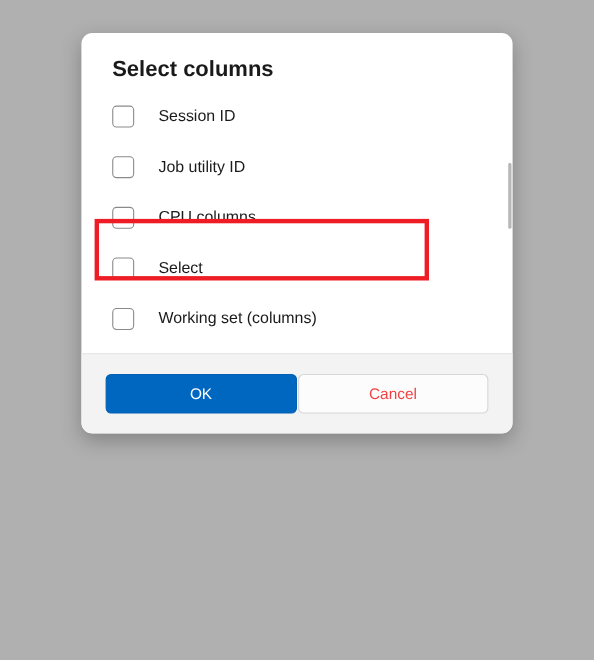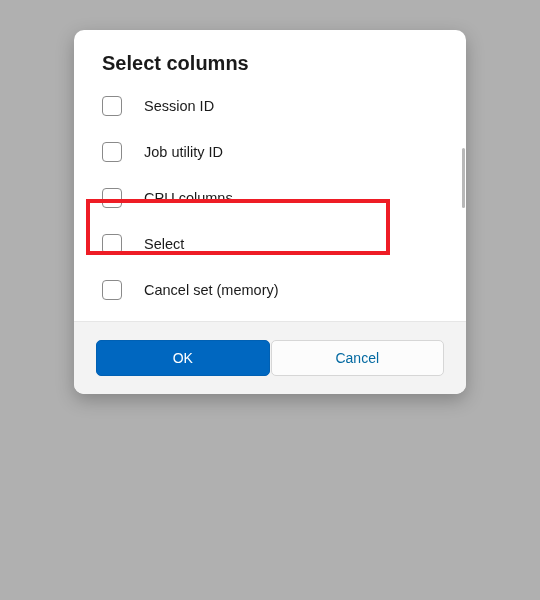--- a/index.html
+++ b/index.html
@@ -110,21 +110,21 @@
       cursor: pointer;
       border: 1px solid transparent;
     }
     .btn-primary {
       background: #0067c0;
       color: #fff;
       border-color: #0060b3;
     }
     .btn-secondary {
       background: #fcfcfc;
-      color: #0369a1;
+      color: #ef4444;
       border-color: #d6d6d6;
     }
   </style>
 </head>
 <body>
 
 <div class="dialog">
   <div class="content">
     <div class="title">Select columns</div>
 
@@ -140,21 +140,21 @@
       <div class="row">
         <span class="checkbox"></span>
         <span class="label">CPU columns</span>
       </div>
       <div class="row">
         <span class="checkbox"></span>
         <span class="label">Select</span>
       </div>
       <div class="row">
         <span class="checkbox"></span>
-        <span class="label">Cancel set (memory)</span>
+        <span class="label">Working set (columns)</span>
       </div>
     </div>
 
     <div class="highlight-box"></div>
   </div>
 
   <div class="scrollbar-hint"></div>
 
   <div class="footer">
     <button class="btn btn-primary">OK</button>

